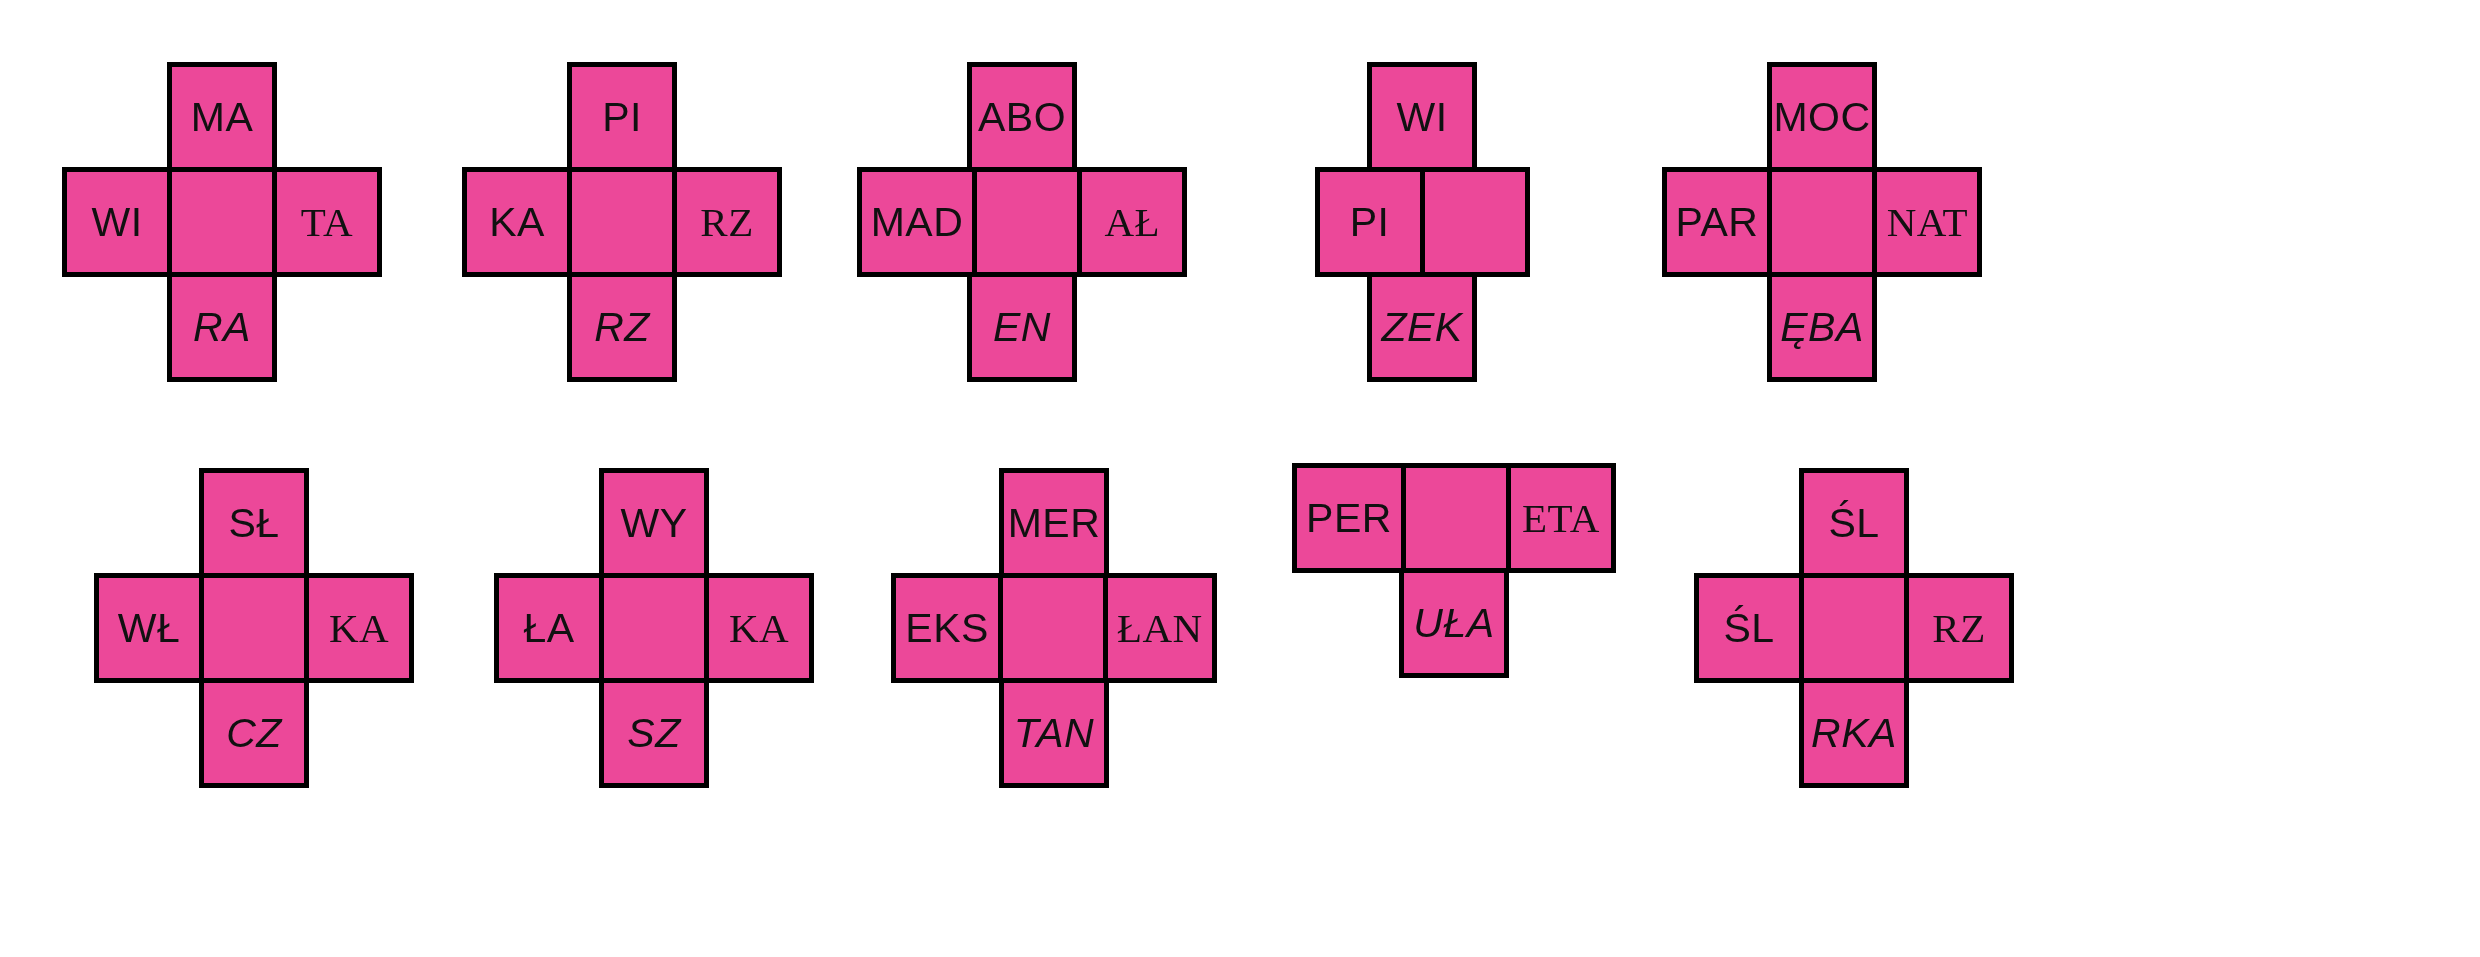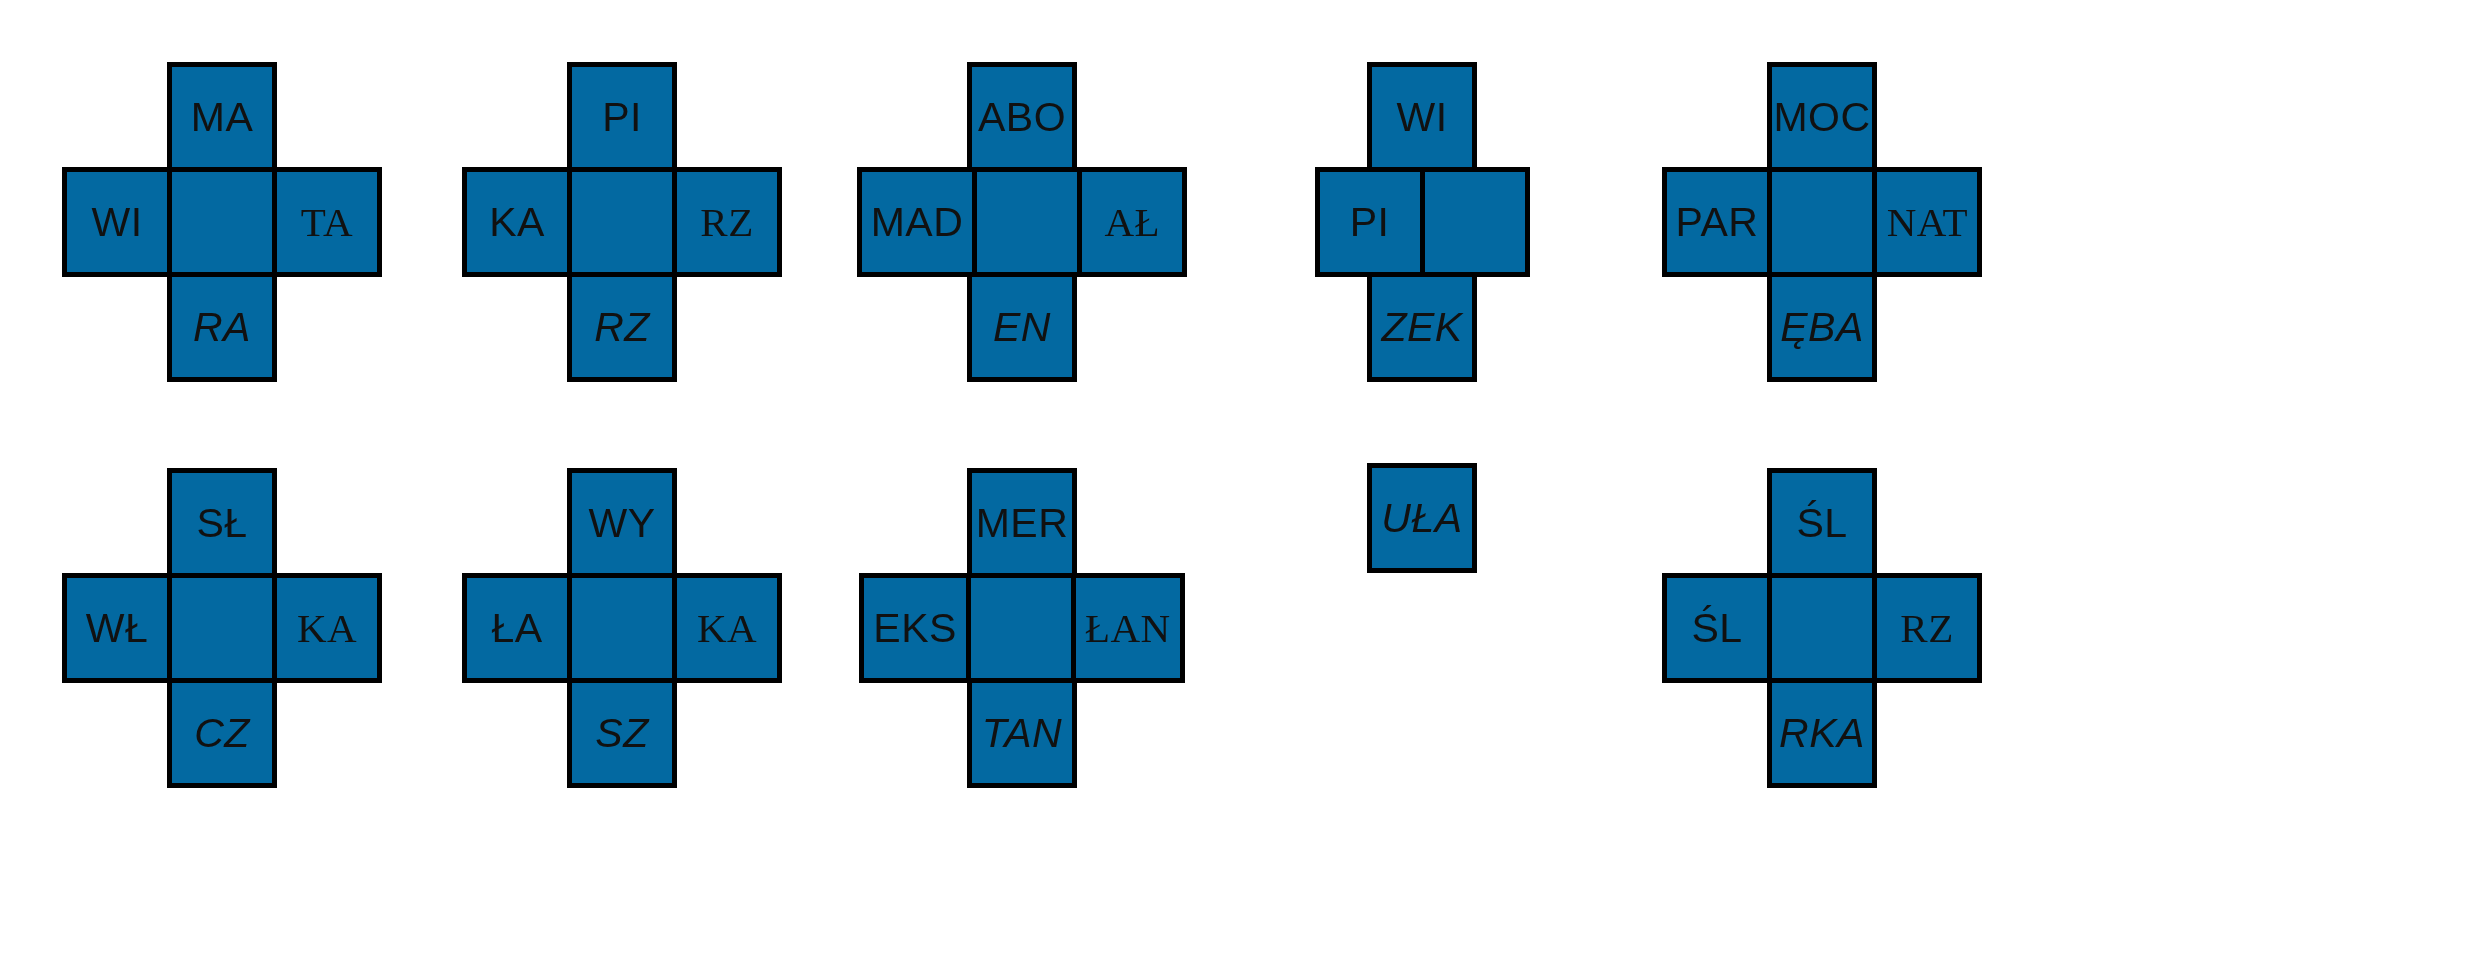--- a/index.html
+++ b/index.html
@@ -17,21 +17,21 @@
     position: relative;
     width: 2480px;
     height: 957px;
     background: #ffffff;
   }
   .puzzle-row {
     display: flex;
     align-items: flex-start;
   }
   #row-1 { padding-top: 62px; padding-left: 22px; }
-  #row-2 { padding-top: 86px; padding-left: 22px; }
+  #row-2 { padding-top: 86px; padding-left: 22px; margin-left: 32px; }
 
   .cross {
     width: 400px;
     display: flex;
     flex-direction: column;
     align-items: center;
     flex: 0 0 auto;
   }
   .cross.is-empty { visibility: hidden; }
 
@@ -40,21 +40,21 @@
   .cross-bot-row {
     display: flex;
     align-items: stretch;
   }
   .cross-mid-row { margin-top: -5px; }
   .cross-bot-row { margin-top: -5px; font-style: italic; }
 
   .cell {
     box-sizing: border-box;
     border: 5px solid #000000;
-    background: #0369a1;
+    background: #ec4899;
     height: 110px;
     min-width: 110px;
     display: flex;
     align-items: center;
     justify-content: center;
     font-size: 41px;
     line-height: 1;
     color: #111111;
     letter-spacing: 0.5px;
     white-space: nowrap;
@@ -191,20 +191,25 @@
         <div class="cell cell-left">EKS</div>
         <div class="cell cell-center"></div>
         <div class="cell cell-right">ŁAN</div>
       </div>
       <div class="cross-bot-row">
         <div class="cell cell-bottom">TAN</div>
       </div>
     </div>
 
     <div class="cross">
+      <div class="cross-mid-row">
+        <div class="cell cell-left">PER</div>
+        <div class="cell cell-center"></div>
+        <div class="cell cell-right">ETA</div>
+      </div>
       <div class="cross-bot-row">
         <div class="cell cell-bottom">UŁA</div>
       </div>
     </div>
 
     <div class="cross">
       <div class="cross-top-row">
         <div class="cell cell-top">ŚL</div>
       </div>
       <div class="cross-mid-row">

